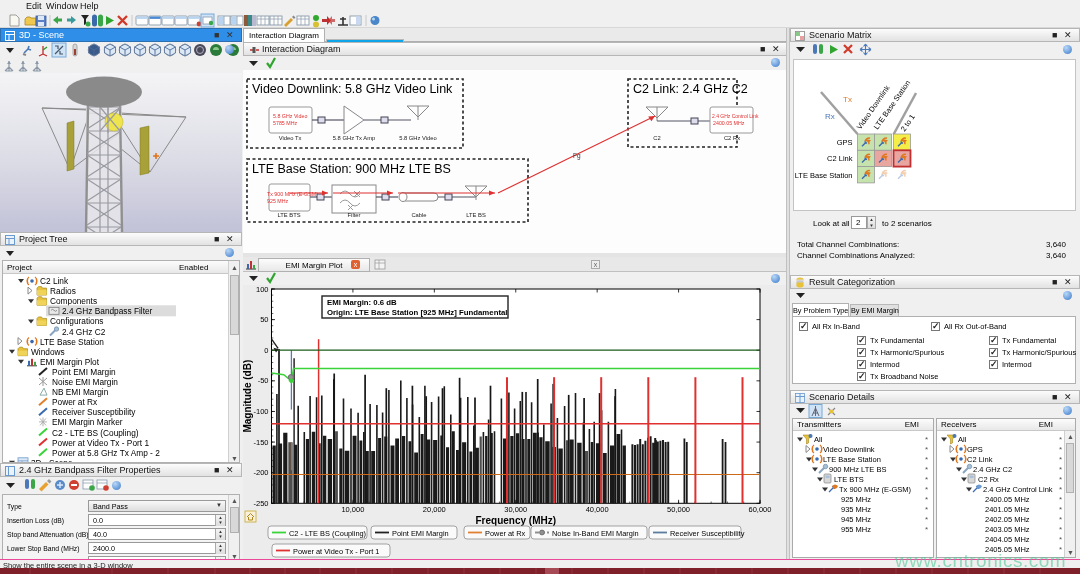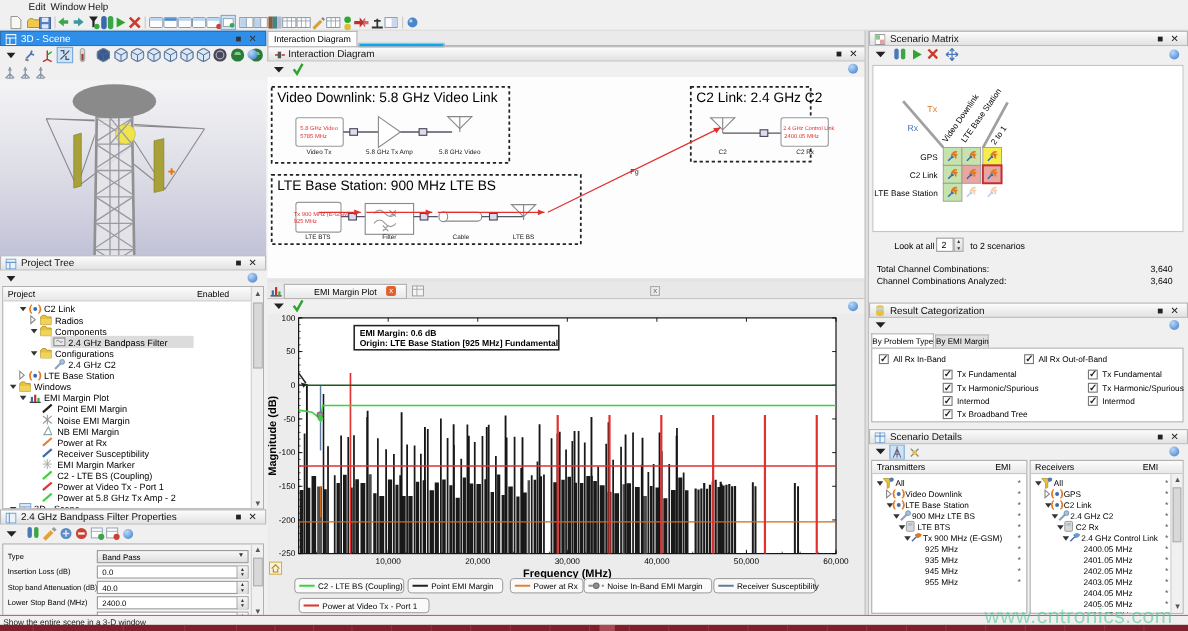--- a/index.html
+++ b/index.html
@@ -890,21 +890,21 @@
 <div class="abs" style="left:792px;top:316px;width:284px;height:68px;background:#fff;border:1px solid #b0b0b0;font-size:7.5px;">
     <span class="chk" style="left:6px;top:5px;"></span>
     <span class="abs" style="left:19px;top:5px;">All Rx In-Band</span>
     <span class="chk" style="left:64px;top:19px;"></span>
     <span class="abs" style="left:77px;top:19px;">Tx Fundamental</span>
     <span class="chk" style="left:64px;top:31px;"></span>
     <span class="abs" style="left:77px;top:31px;">Tx Harmonic/Spurious</span>
     <span class="chk" style="left:64px;top:43px;"></span>
     <span class="abs" style="left:77px;top:43px;">Intermod</span>
     <span class="chk" style="left:64px;top:55px;"></span>
-    <span class="abs" style="left:77px;top:55px;">Tx Broadband Tree</span>
+    <span class="abs" style="left:77px;top:55px;">Tx Broadband Noise</span>
     <span class="chk" style="left:138px;top:5px;"></span>
     <span class="abs" style="left:151px;top:5px;">All Rx Out-of-Band</span>
     <span class="chk" style="left:196px;top:19px;"></span>
     <span class="abs" style="left:209px;top:19px;">Tx Fundamental</span>
     <span class="chk" style="left:196px;top:31px;"></span>
     <span class="abs" style="left:209px;top:31px;">Tx Harmonic/Spurious</span>
     <span class="chk" style="left:196px;top:43px;"></span>
     <span class="abs" style="left:209px;top:43px;">Intermod</span>
   </div>
 <div class="titlebar" style="left:790px;top:390px;width:290px;">

